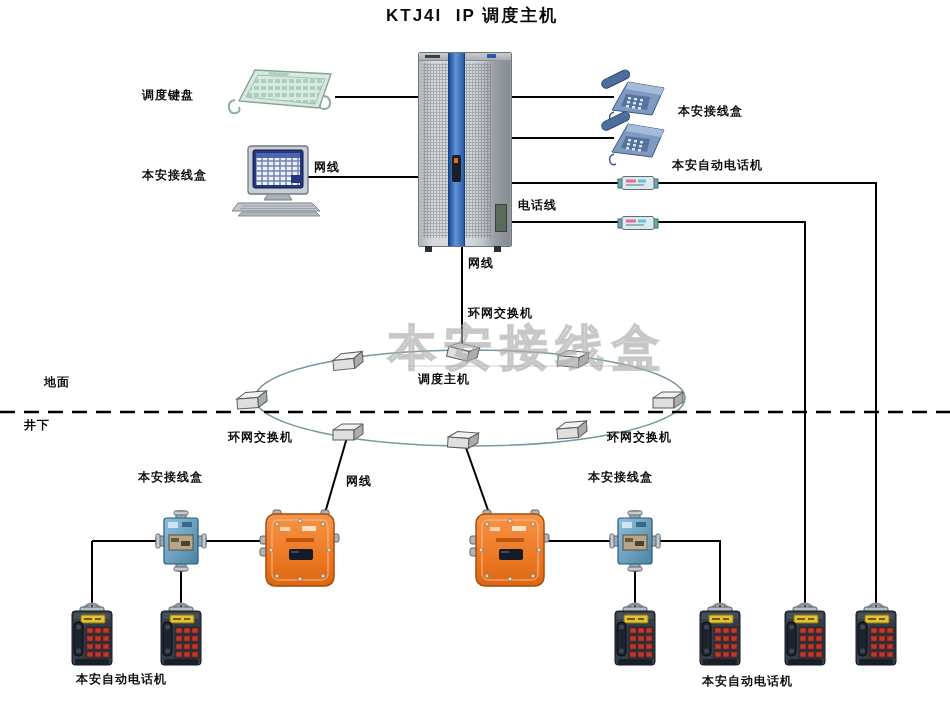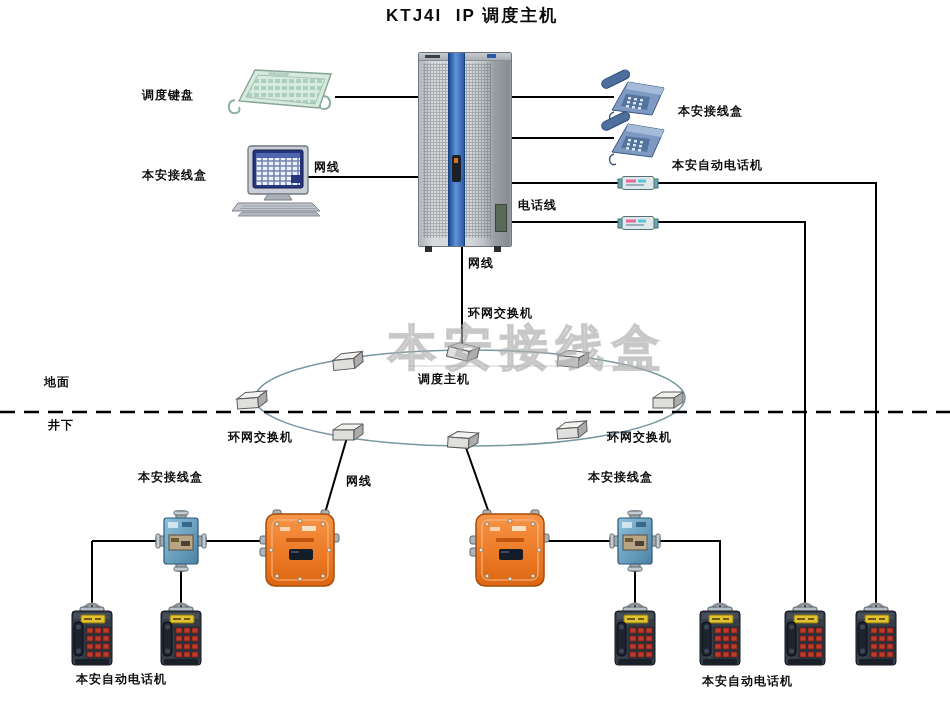--- a/index.html
+++ b/index.html
@@ -248,21 +248,21 @@
   <div class="lbl" style="left:142px;top:88px;">调度键盘</div>
   <div class="lbl" style="left:142px;top:168px;">本安接线盒</div>
   <div class="lbl" style="left:314px;top:160px;">网线</div>
   <div class="lbl" style="left:678px;top:104px;">本安接线盒</div>
   <div class="lbl" style="left:672px;top:158px;">本安自动电话机</div>
   <div class="lbl" style="left:518px;top:198px;">电话线</div>
   <div class="lbl" style="left:468px;top:256px;">网线</div>
   <div class="lbl" style="left:468px;top:306px;">环网交换机</div>
   <div class="lbl" style="left:418px;top:372px;">调度主机</div>
   <div class="lbl" style="left:28px;top:375px;margin-left:16px;">地面</div>
-  <div class="lbl" style="left:48px;top:418px;">井下</div>
+  <div class="lbl" style="left:24px;top:418px;">井下</div>
   <div class="lbl" style="left:228px;top:430px;">环网交换机</div>
   <div class="lbl" style="left:607px;top:430px;">环网交换机</div>
   <div class="lbl" style="left:138px;top:470px;">本安接线盒</div>
   <div class="lbl" style="left:588px;top:470px;">本安接线盒</div>
   <div class="lbl" style="left:346px;top:474px;">网线</div>
   <div class="lbl" style="left:76px;top:672px;">本安自动电话机</div>
   <div class="lbl" style="left:702px;top:674px;">本安自动电话机</div>
 </div>
 
 </body></html>

